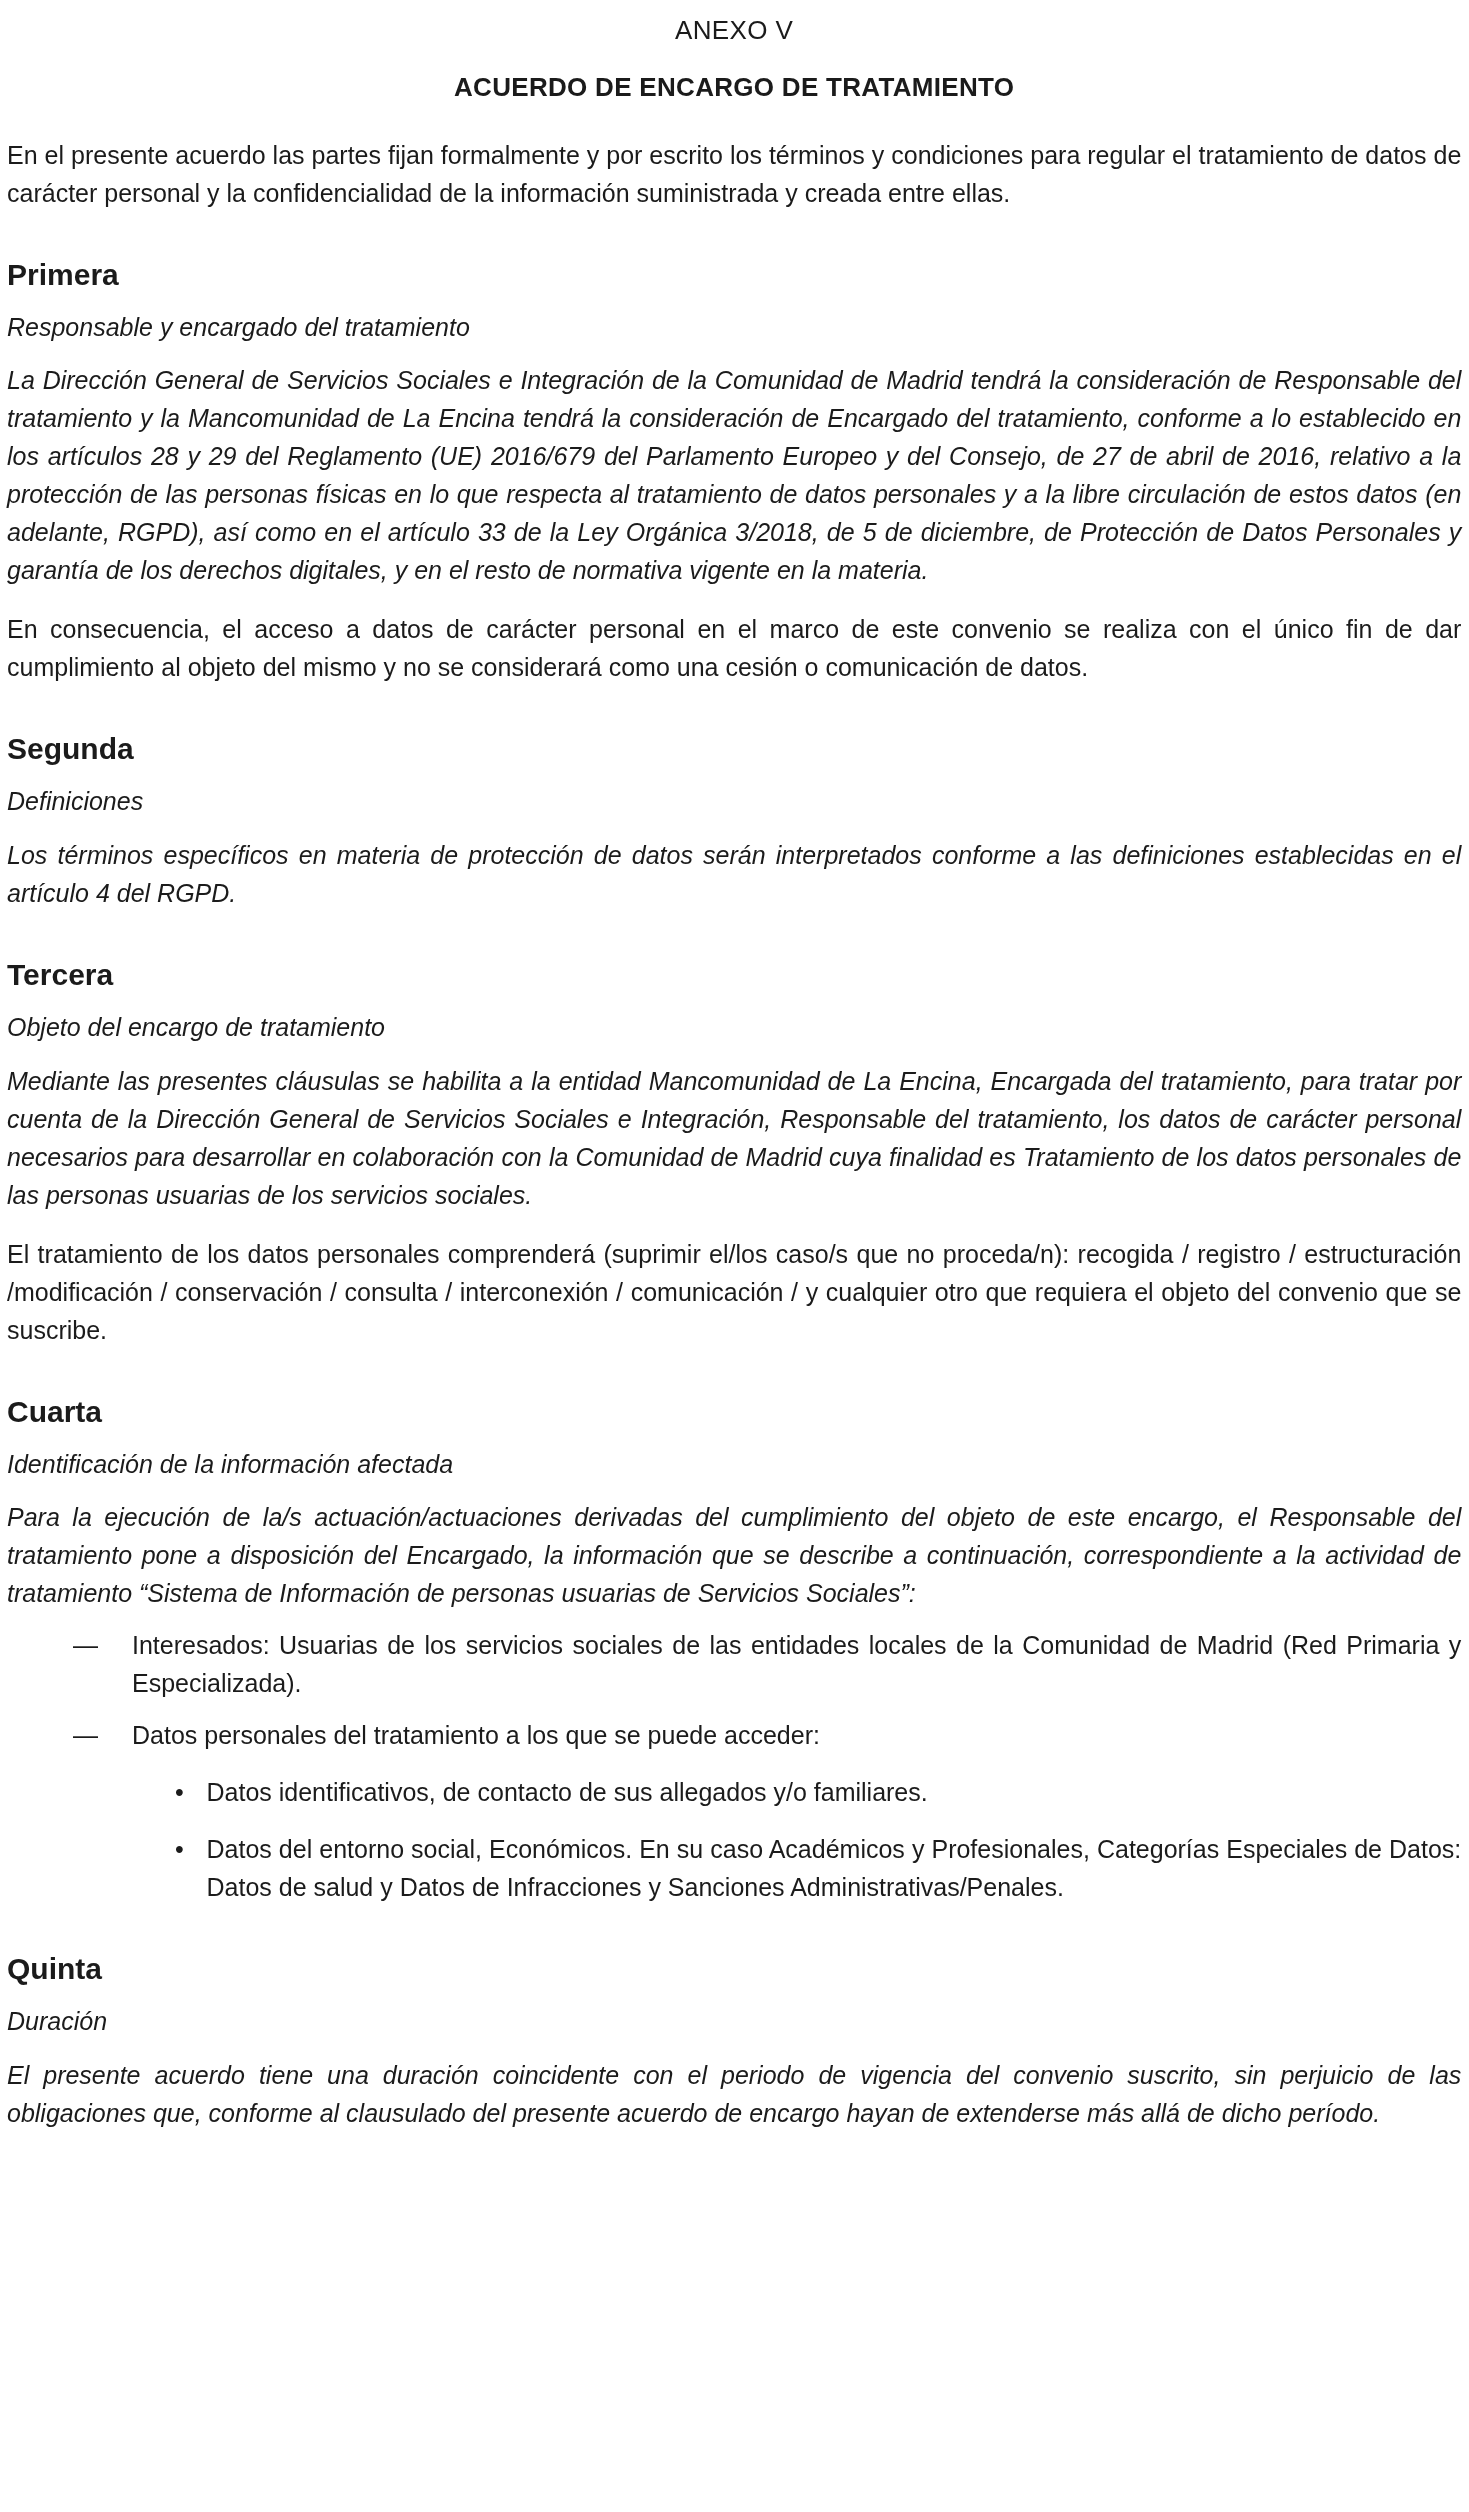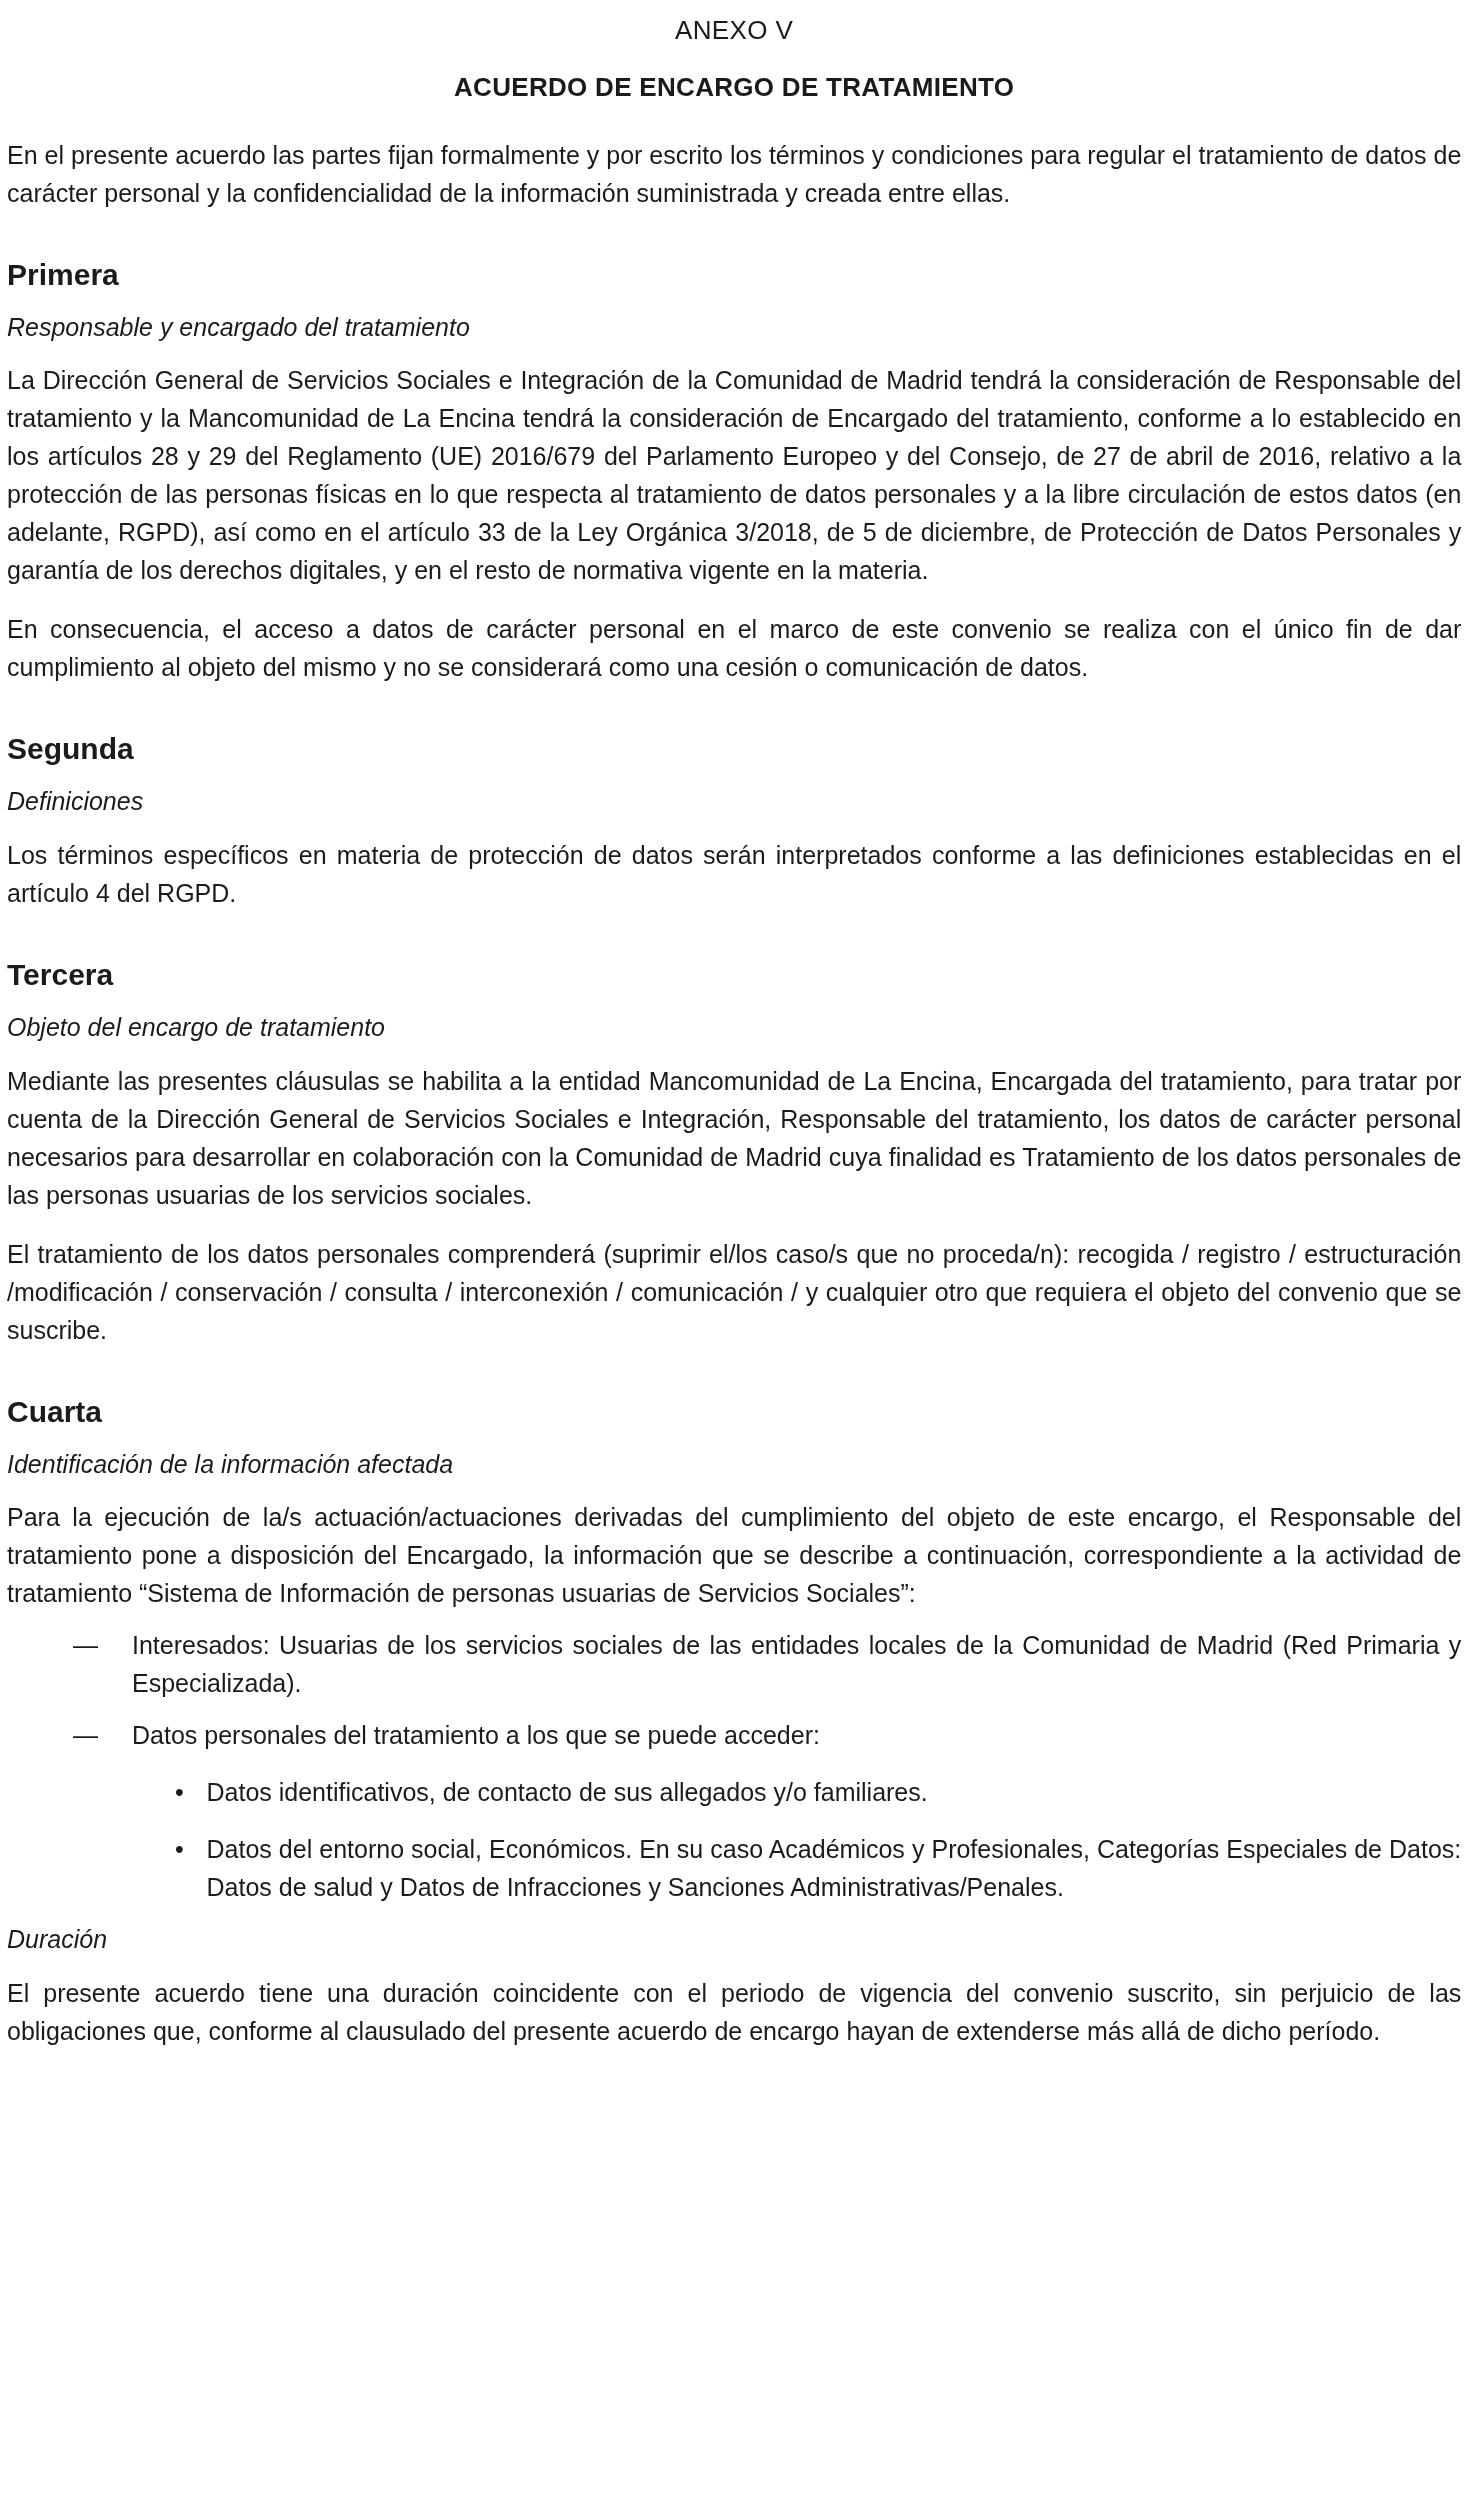--- a/index.html
+++ b/index.html
@@ -40,21 +40,21 @@
     font-size: 30px;
     font-weight: 700;
     margin-top: 44px;
   }
   .sec-sub {
     font-style: italic;
     font-weight: 400;
     font-size: 25px;
     margin-top: 14px;
   }
-  .sec-sub + .para { margin-top: 15.7px; }
+  .sec-sub + .para { margin-top: 15.7px; font-style: italic; }
 
   .dash-item {
     display: flex;
     margin-top: 14px;
   }
   .dash-item .marker {
     flex: 0 0 auto;
     width: 59px;
     margin-left: 66px;
   }
@@ -115,17 +115,18 @@
 
   <div class="bullet-item">
     <span class="marker">•</span>
     <span class="item-text">Datos identificativos, de contacto de sus allegados y/o familiares.</span>
   </div>
   <div class="bullet-item">
     <span class="marker">•</span>
     <span class="item-text">Datos del entorno social, Económicos. En su caso Académicos y Profesionales, Categorías Especiales de Datos: Datos de salud y Datos de Infracciones y Sanciones Administrativas/Penales.</span>
   </div>
 
+  <div class="sec-heading">Quinta</div>
   <div class="sec-sub">Duración</div>
   <p class="para">El presente acuerdo tiene una duración coincidente con el periodo de vigencia del convenio suscrito, sin perjuicio de las obligaciones que, conforme al clausulado del presente acuerdo de encargo hayan de extenderse más allá de dicho período.</p>
 
 </div>
 
 
 </body></html>

